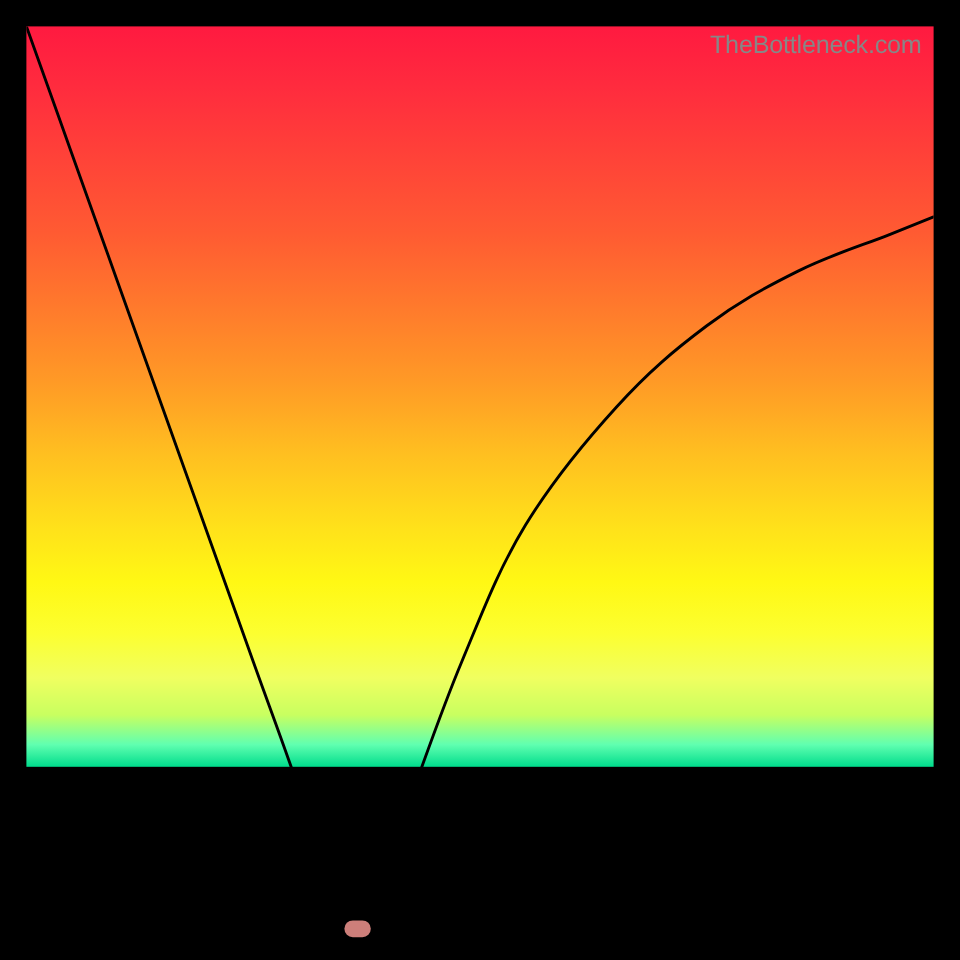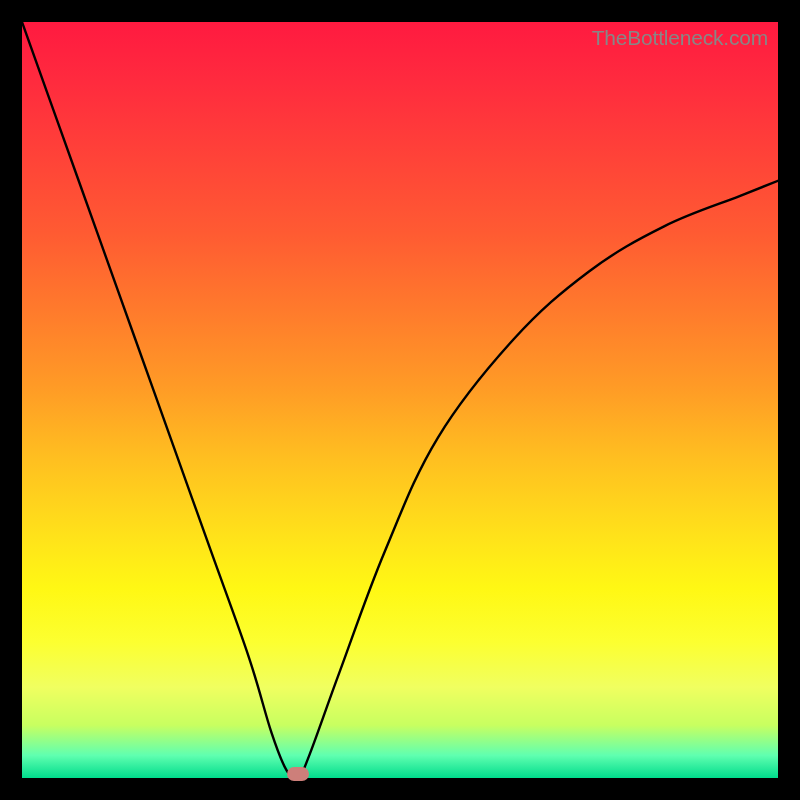--- a/index.html
+++ b/index.html
@@ -8,21 +8,21 @@
     width: 800px;
     height: 800px;
     background: #000;
     position: relative;
   }
   .plot-area {
     position: absolute;
     left: 22px;
     top: 22px;
     width: 756px;
-    height: 756px;
+    height: 617px;
     background: linear-gradient(
       to bottom,
       #ff1a40 0%,
       #ff2b3e 8%,
       #ff4338 18%,
       #ff5b32 28%,
       #ff7a2c 38%,
       #ff9a26 48%,
       #ffc020 58%,
       #ffe21a 68%,

